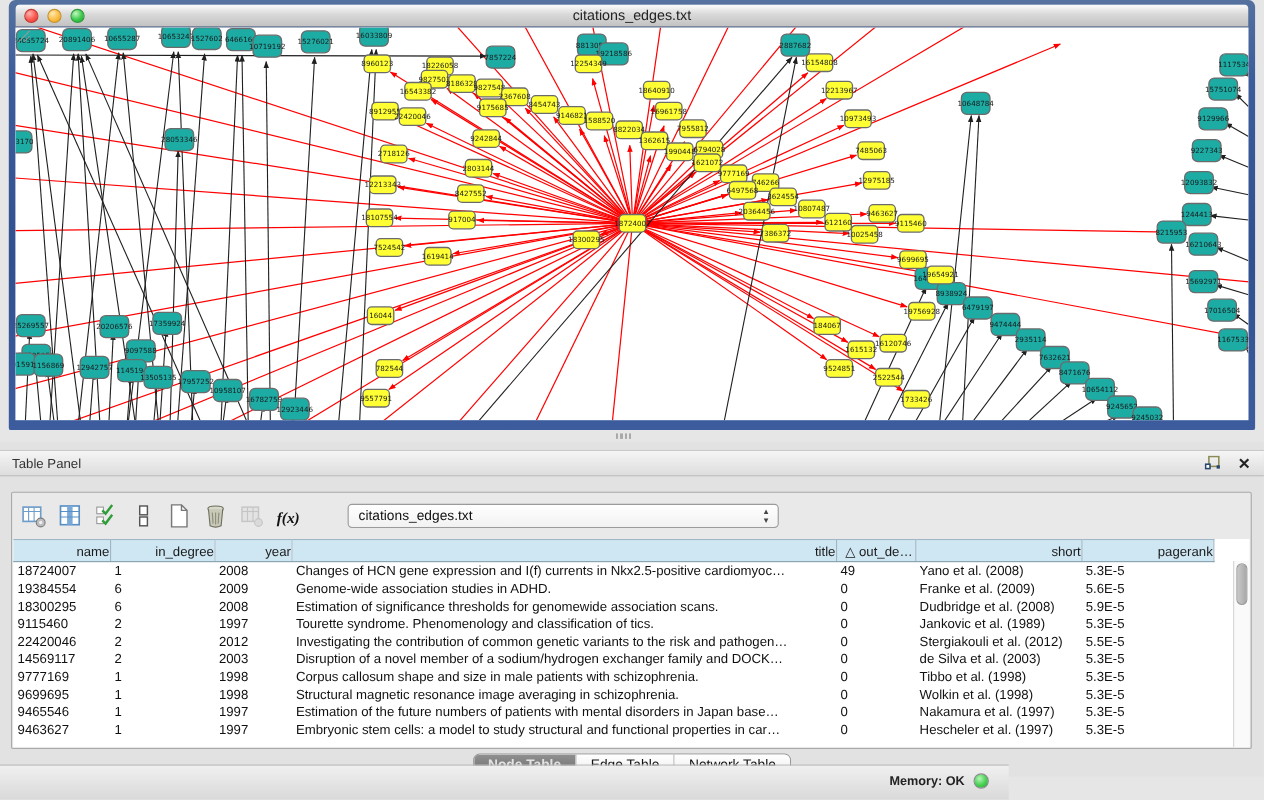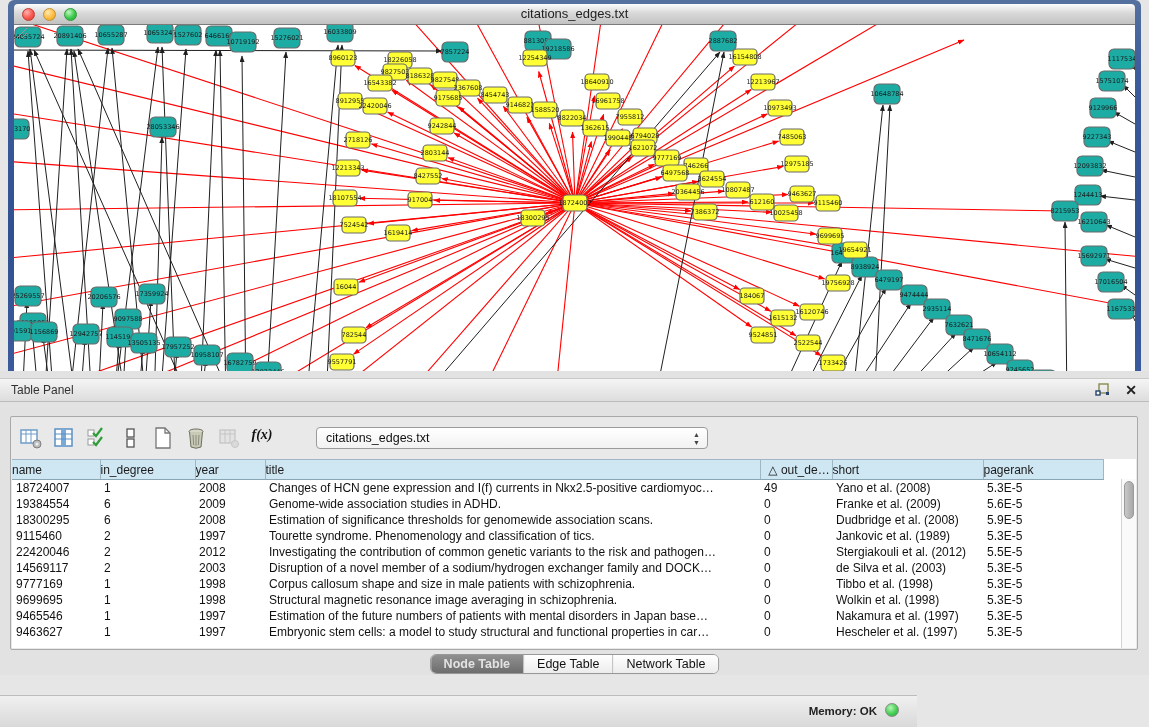--- a/index.html
+++ b/index.html
@@ -29,50 +29,50 @@
     position:relative; width:1121px; height:357px; background:#ffffff; overflow:hidden;
   }
   .canvas svg { position:absolute; left:0; top:0; }
   .resize-grip-corner { position:absolute; right:1px; bottom:1px; width:14px; height:14px; }
 
   
   .split-grip { position:absolute; left:560px; top:394px; width:14px; height:5px;
     background:repeating-linear-gradient(90deg,#9a9a9a 0 2px, transparent 2px 4px); opacity:.8; }
 
   
-  .table-panel { position:absolute; left:0; top:371px; width:1149px; height:304px; background:#e2e2e2; }
+  .table-panel { position:absolute; left:0; top:402px; width:1149px; height:304px; background:#e2e2e2; }
   .panel-titlebar {
     position:absolute; left:0; top:7px; width:100%; height:24px;
     background:linear-gradient(180deg,#f5f5f5,#dddddd);
     border-top:1px solid #c9c9c9; border-bottom:1px solid #bdbdbd;
   }
   .panel-title { position:absolute; left:11px; top:4px; font-size:12px; color:#333; }
   .panel-btns { position:absolute; right:12px; top:3px; display:flex; gap:14px; align-items:center; }
   .close-x { font-size:14px; font-weight:bold; color:#222; line-height:16px; }
 
   .panel-inner {
     position:absolute; left:10px; top:45px; width:1128px; height:234px;
     border:1px solid #a9a9a9; border-radius:2px; background:#e9e9e9;
   }
   .tb-toolbar { position:absolute; left:0; top:0; width:100%; height:42px; display:flex; align-items:center; padding-left:9px; gap:11px; }
-  .tb-icon { width:22px; height:22px; display:flex; align-items:flex-start; justify-content:center; }
+  .tb-icon { width:22px; height:22px; display:flex; align-items:flex-end; justify-content:center; }
   .fx { font-family:"Liberation Serif", serif; font-style:italic; font-weight:bold; font-size:14px; color:#111; }
   .combo {
     position:relative; margin-left:32px; width:392px; height:22px;
     background:linear-gradient(180deg,#ffffff,#f2f2f2);
     border:1px solid #9b9b9b; border-radius:4px;
     font-size:12.5px; color:#111; line-height:20px; padding-left:9px;
   }
   .combo-arrows { position:absolute; right:7px; top:3px; font-size:7px; color:#444; line-height:8px; text-align:center; }
 
   .tb-table-wrap { position:absolute; left:1px; top:42px; right:1px; bottom:1px; background:#fff; overflow:hidden; }
   table.grid { border-collapse:collapse; table-layout:fixed; width:1091px; font-size:12px; }
   table.grid th {
     background:#cfe6f3; border-right:1px solid #9fb6c4; border-top:1px solid #9fb6c4; border-bottom:1px solid #8aa5b4;
-    height:20px; font-weight:normal; color:#1b1b1b; text-align:left; overflow:hidden; white-space:nowrap;
+    height:20px; font-weight:normal; color:#1b1b1b; text-align:right; overflow:hidden; white-space:nowrap;
   }
   table.grid th.sorted { text-align:center; padding-left:6px; }
   table.grid td {
     height:16px; padding:0 0 0 4px; color:#111; overflow:hidden; white-space:nowrap; text-overflow:clip;
   }
   .vscroll { position:absolute; right:0; top:20px; bottom:0; width:15px; background:#fafafa; border-left:1px solid #d4d4d4; }
   .vthumb { position:absolute; left:2px; top:2px; width:10px; height:38px; border-radius:6px;
     background:linear-gradient(90deg,#c9c9c9,#a8a8a8); border:1px solid #9a9a9a; }
 
   

